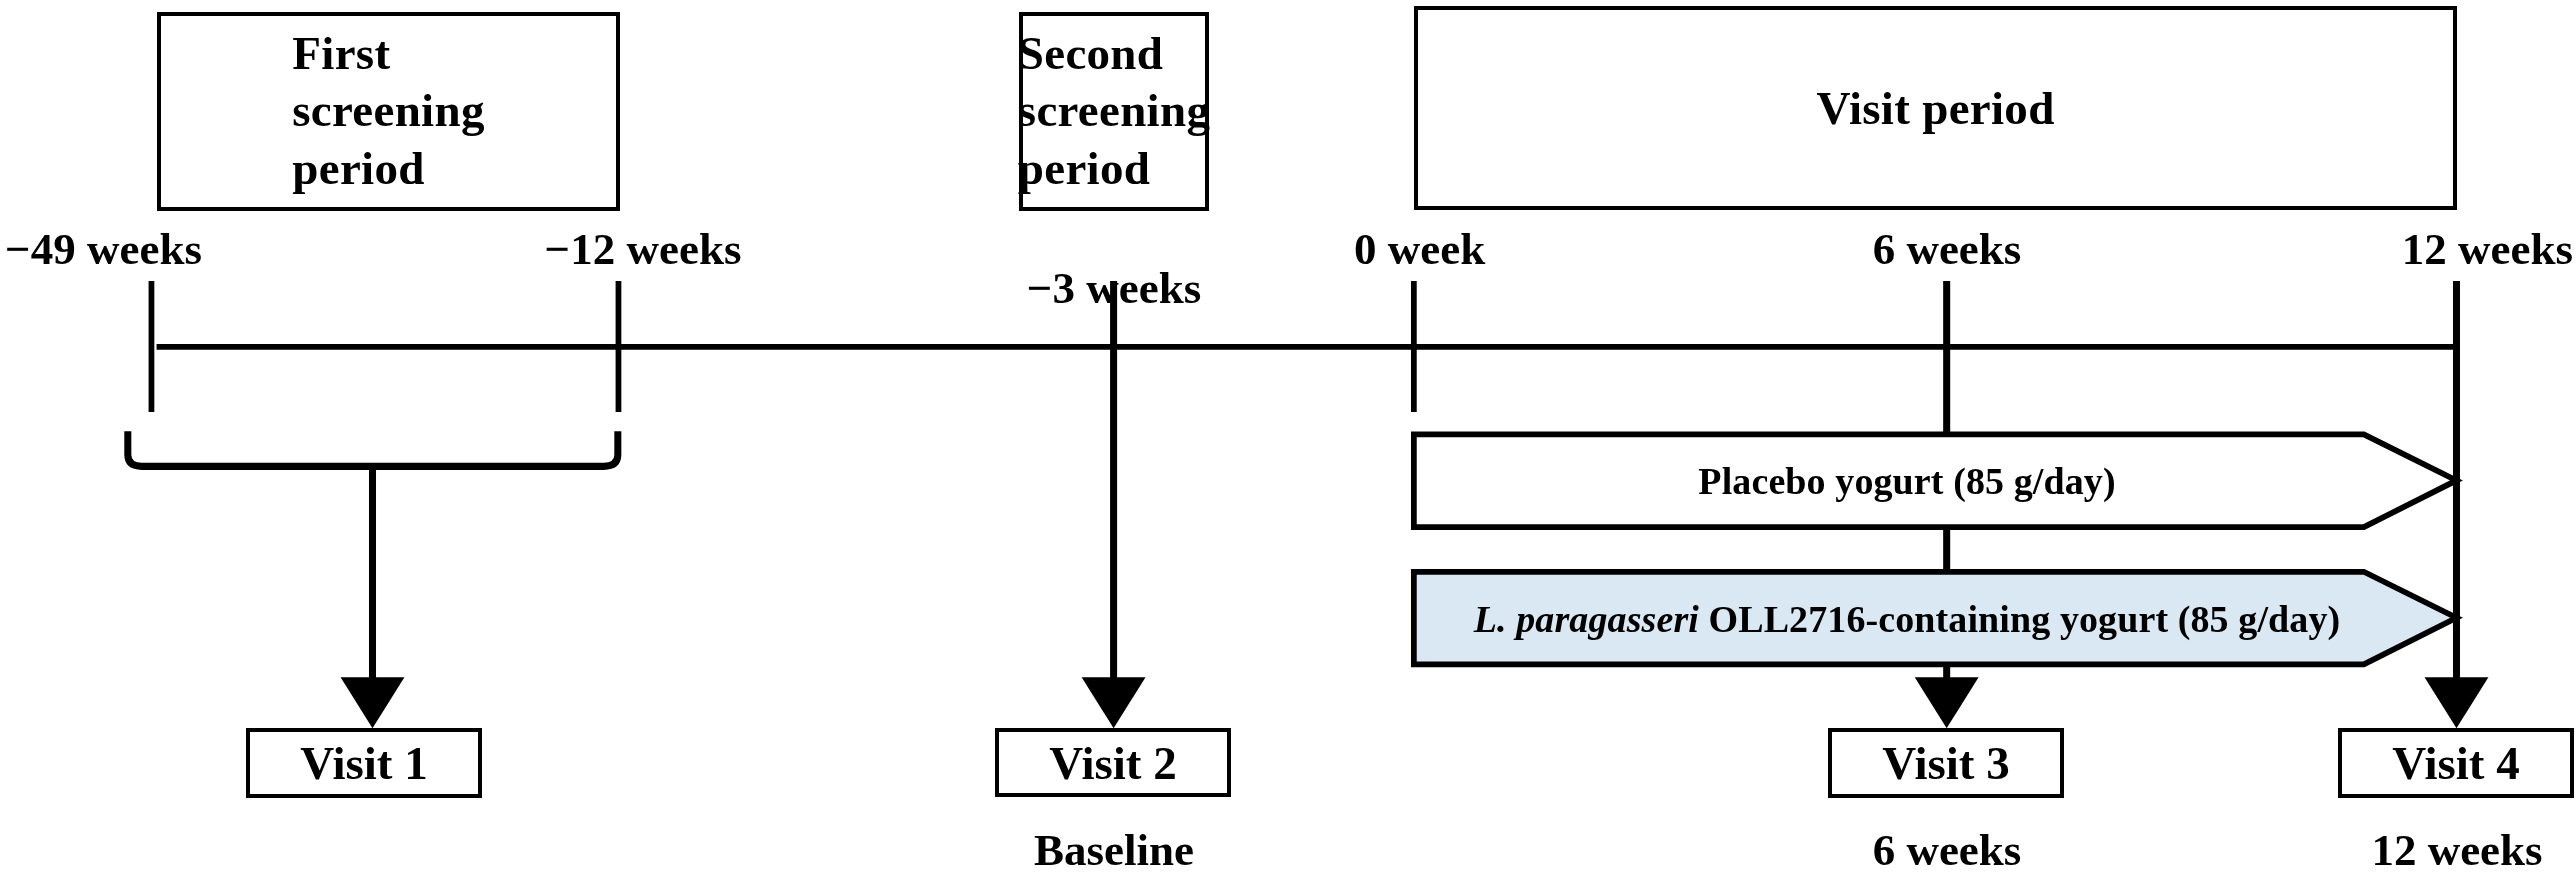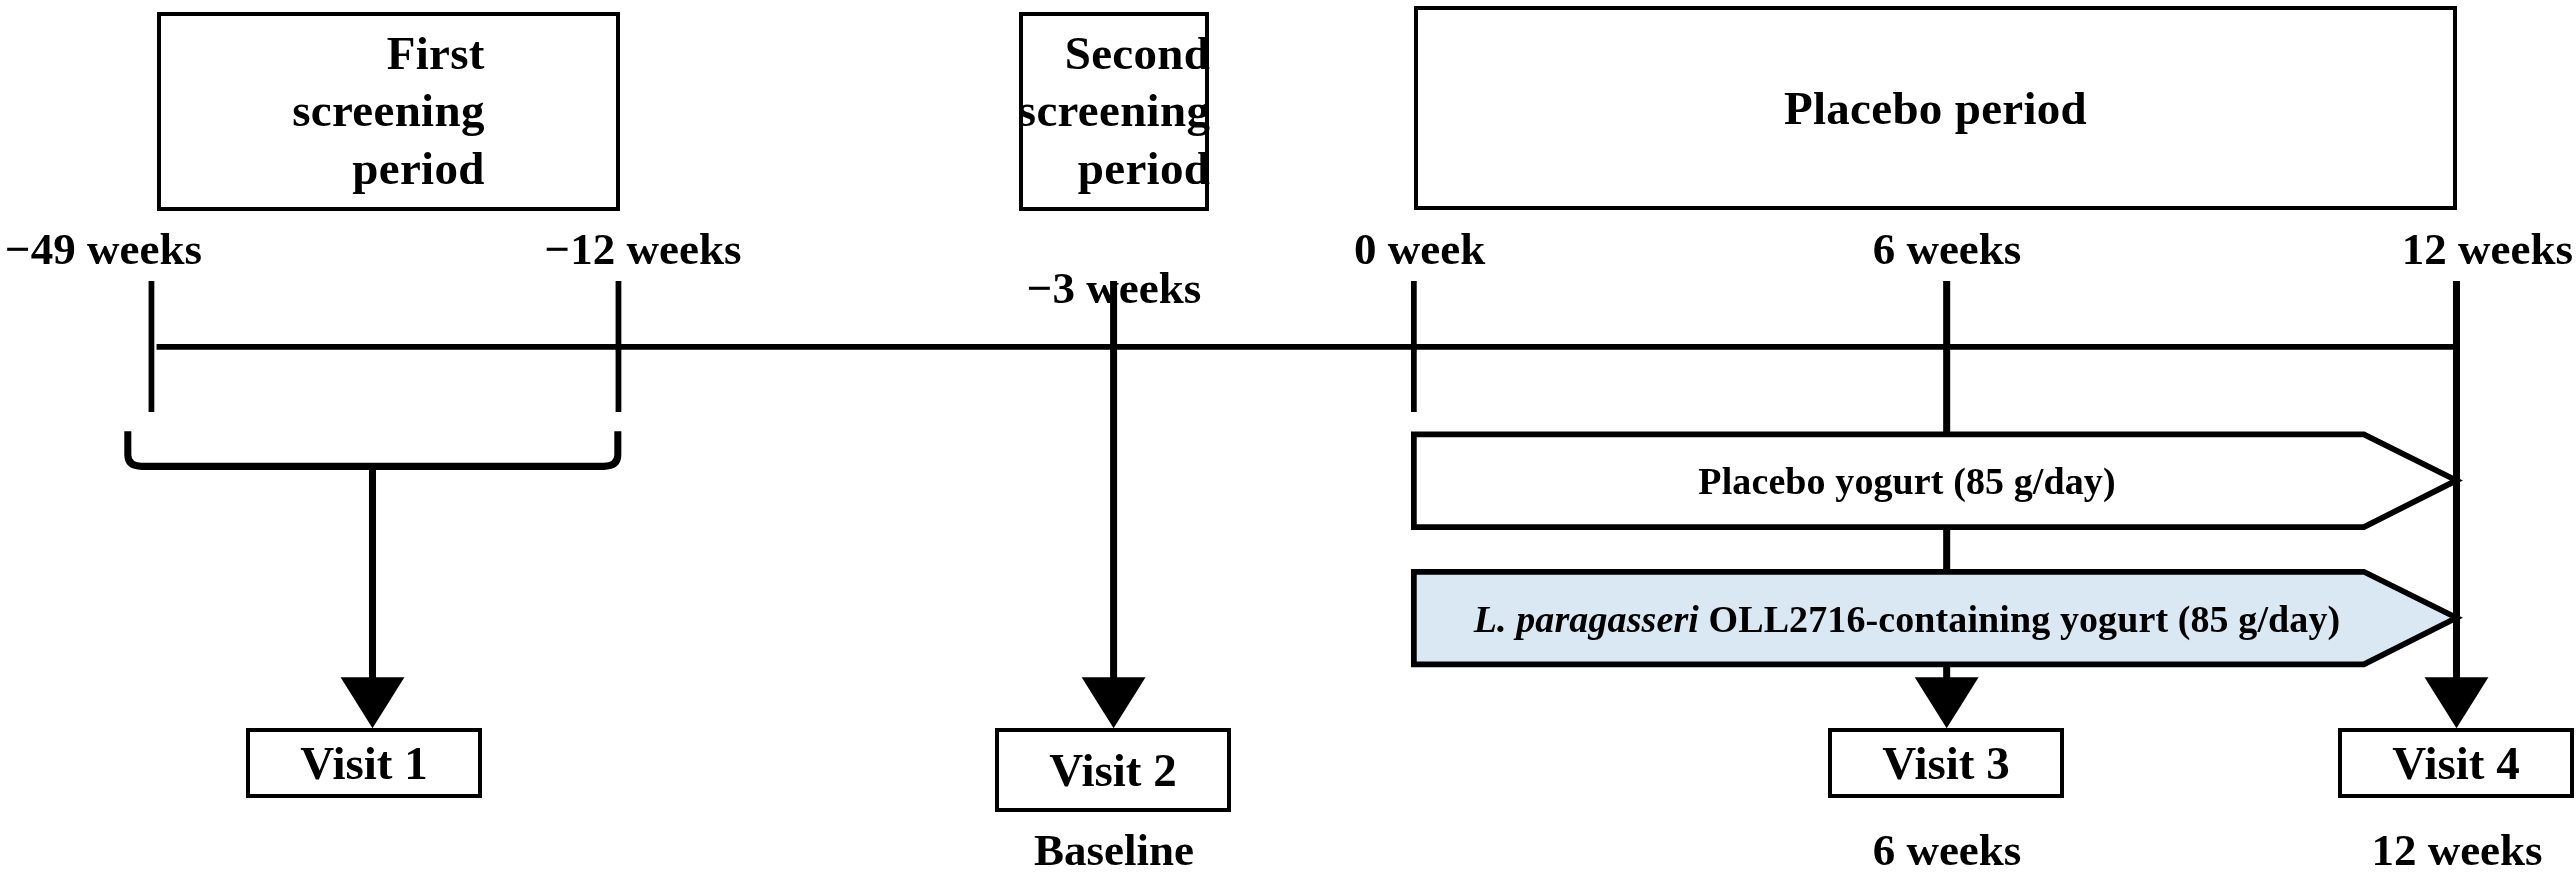--- a/index.html
+++ b/index.html
@@ -27,21 +27,21 @@
     height: 881px;
   }
   .period-box {
     position: absolute;
     border: 4.5px solid #000;
     background: #ffffff;
     box-sizing: border-box;
     display: flex;
     align-items: center;
     justify-content: center;
-    text-align: right;
+    text-align: left;
     font-weight: bold;
     font-size: 47px;
     line-height: 1.22;
     letter-spacing: 0.3px;
   }
   .period-box .lines {
     display: block;
     white-space: pre-line;
     padding: 0 5.1px;
   }
@@ -138,21 +138,21 @@
 period</span>
   </div>
 
   <div class="period-box" style="left:1019px; top:11.5px; width:190px; height:199px;">
     <span class="lines">Second
 screening
 period</span>
   </div>
 
   <div class="period-box" style="left:1414px; top:6.4px; width:1043px; height:204px;">
-    <span class="lines">Placebo period</span>
+    <span class="lines">Visit period</span>
   </div>
 
   <div class="tick-label anchor-left" style="left:5.1px; top:227px;">−49 weeks</div>
 
   <div class="tick-label" style="left:623px; top:227px;margin-left:20px;">−12 weeks</div>
 
   <div class="tick-label" style="left:1114px; top:227px;margin-top:39px;">−3 weeks</div>
 
   <div class="tick-label anchor-left" style="left:1354px; top:227px;">0 week</div>
 
@@ -165,21 +165,21 @@
   </div>
 
   <div class="arrow-band" style="left:1414px; top:572px; width:1043px; height:93px;">
     <span class="band-text"><i>L. paragasseri</i><span> OLL2716-containing yogurt (85 g/day)</span></span>
   </div>
 
   <div class="visit-box" style="left:246px; top:728px; width:236px; height:70px;">
     <span>Visit 1</span>
   </div>
 
-  <div class="visit-box" style="left:995px; top:728px; width:236px; height:84px;text-align:center;">
+  <div class="visit-box" style="left:995px; top:728px; width:236px; height:69px;text-align:center;">
     <span>Visit 2</span>
   </div>
   <div class="visit-caption" style="left:1114px; top:824px;">Baseline</div>
 
   <div class="visit-box" style="left:1828px; top:728px; width:236px; height:70px;">
     <span>Visit 3</span>
   </div>
   <div class="visit-caption" style="left:1947px; top:824px;">6 weeks</div>
 
   <div class="visit-box" style="left:2338px; top:728px; width:236px; height:70px;">

